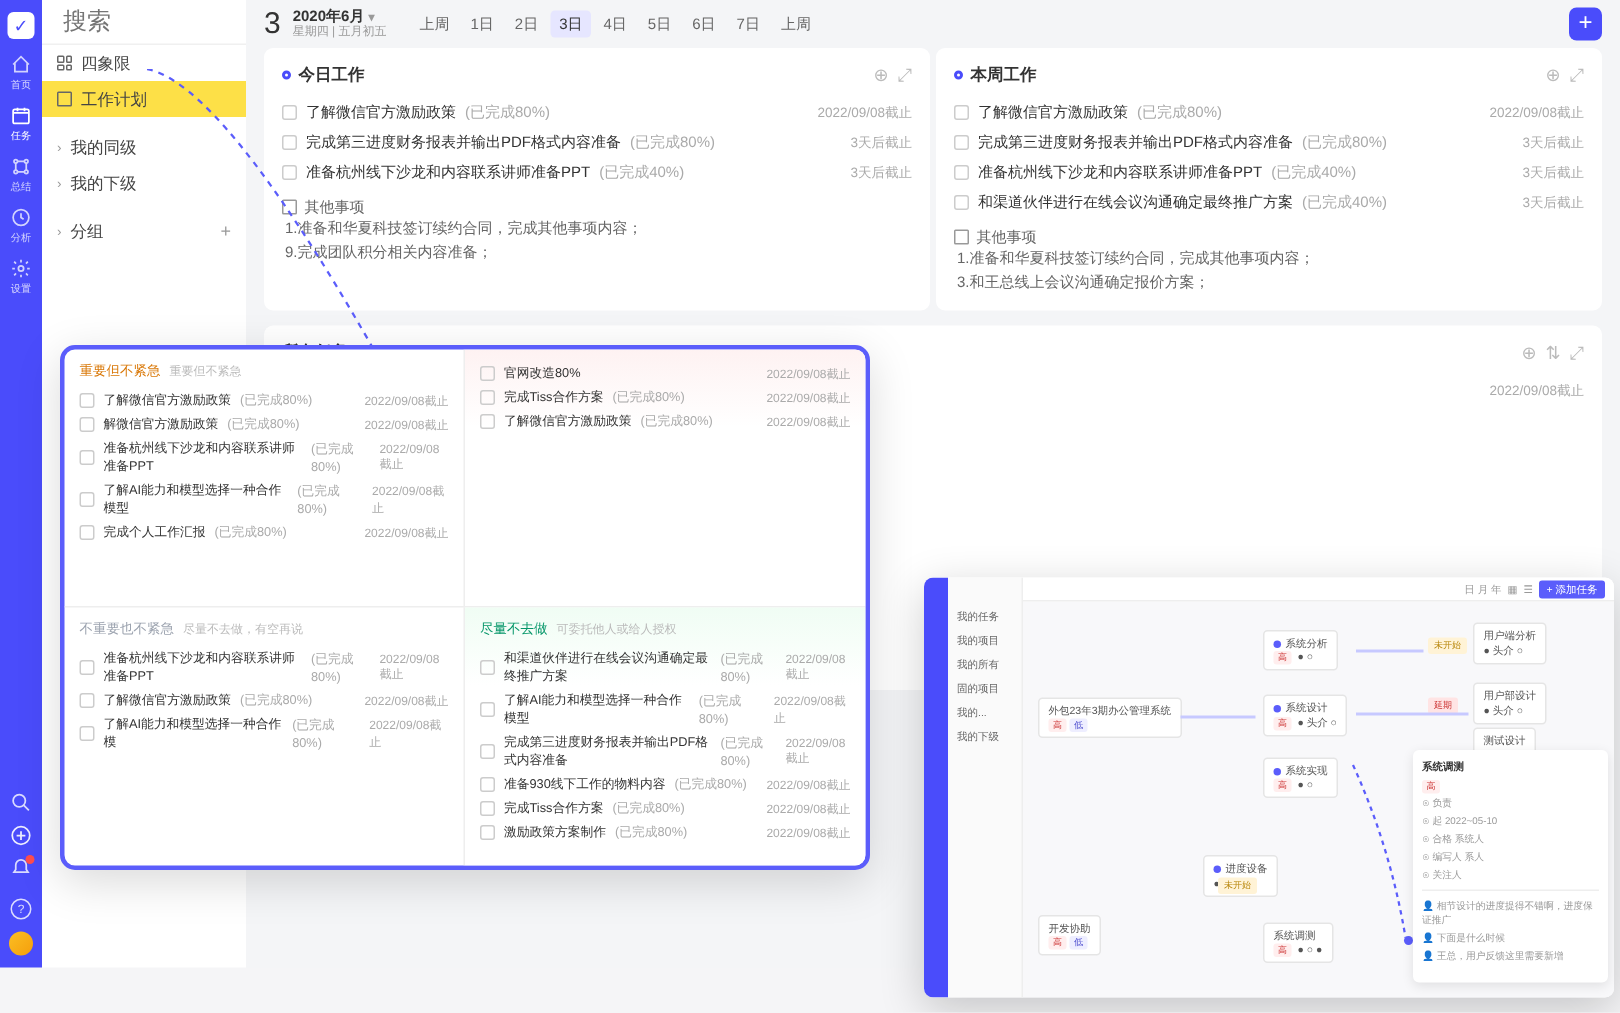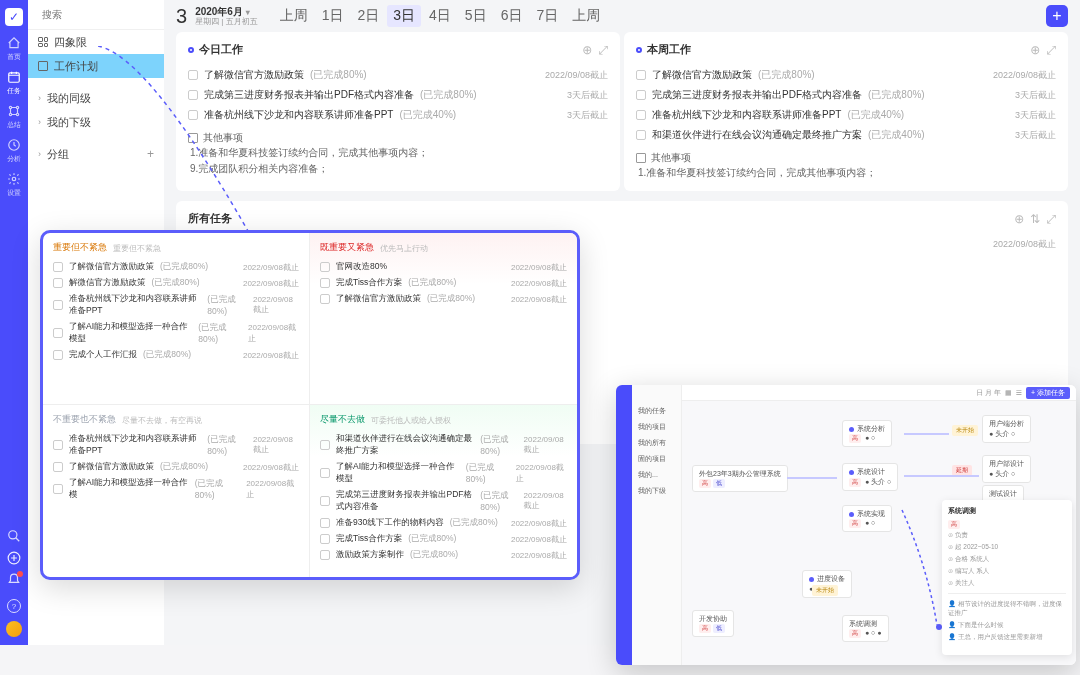--- a/index.html
+++ b/index.html
@@ -10,38 +10,38 @@
 .sidebar-item.active{opacity:1}
 .sidebar-item svg{width:14px;height:14px}
 .sidebar-label{font-size:8px;transform:scale(.85)}
 .sidebar-bottom{margin-top:auto;display:flex;flex-direction:column;align-items:center;gap:8px;padding-bottom:8px}
 .sidebar-bottom .circ{width:14px;height:14px;border:1.5px solid #fff;border-radius:50%;opacity:.8;position:relative}
 .avatar{width:16px;height:16px;border-radius:50%;background:linear-gradient(135deg,#fbbf24,#f59e0b)}
 .main{position:absolute;left:28px;top:0;right:0;bottom:30px}
 .leftpanel{position:absolute;left:0;top:0;width:136px;height:100%;background:#fff}
 .search{height:30px;display:flex;align-items:center;padding:0 8px;gap:6px;border-bottom:1px solid #f0f0f0}
 .search svg{width:12px;height:12px;color:#999}
-.search input{flex:1;border:none;outline:none;font-size:10px;color:#333}
+.search input{flex:1;border:none;outline:none;font-size:16px;color:#333}
 .menu-icon{width:12px;height:10px;display:flex;flex-direction:column;justify-content:space-between}
 .menu-icon span{height:1.5px;background:#888}
 .nav-row{display:flex;align-items:center;height:24px;padding:0 10px;font-size:11px;color:#444;gap:6px;cursor:pointer}
-.nav-row.sel{background:#7dd3fc}
+.nav-row.sel{background:#fde047}
 .nav-row .chev{font-size:9px;color:#999}
 .nav-row .plus{margin-left:auto;color:#999;font-size:12px}
 .nav-grid-icon{width:10px;height:10px;display:grid;grid-template-columns:1fr 1fr;gap:1px}
 .nav-grid-icon span{border:1px solid #666;border-radius:1px}
 .nav-doc-icon{width:10px;height:10px;border:1px solid #666;border-radius:1px;position:relative}
 .content{position:absolute;left:136px;top:0;right:0;bottom:0;background:#f4f5f7}
 .topbar{height:32px;display:flex;align-items:center;padding:0 12px;gap:8px;background:#f4f5f7}
 .daynum{font-size:20px;font-weight:300;color:#333}
 .datecol{display:flex;flex-direction:column;line-height:1.1}
 .datecol .m{font-size:10px;color:#333;font-weight:600}
 .datecol .s{font-size:8px;color:#999}
 .daytabs{display:flex;gap:2px;margin-left:8px}
-.daybtn{font-size:14px;color:#666;padding:2px 6px;border-radius:3px;cursor:pointer}
+.daybtn{font-size:10px;color:#666;padding:2px 6px;border-radius:3px;cursor:pointer}
 .daybtn.active{background:#e6e6ff;color:#333;font-weight:400}
 .addbtn{margin-left:auto;width:22px;height:22px;background:#4a4cfb;border-radius:5px;color:#fff;display:flex;align-items:center;justify-content:center;font-size:16px}
 .cards{display:grid;grid-template-columns:1fr 1fr;gap:4px;padding:0 12px}
 .card{background:#fff;border-radius:6px;padding:10px 12px}
 .card-head{display:flex;align-items:center;gap:5px;margin-bottom:8px}
 .pin{width:6px;height:6px;border:2px solid #4a4cfb;border-radius:50%}
 .card-title{font-size:11px;font-weight:600;color:#333}
 .card-act{margin-left:auto;display:flex;gap:6px;color:#bbb;font-size:12px}
 .task{display:flex;align-items:center;gap:6px;padding:3px 0;font-size:10px}
 .chk{width:10px;height:10px;border:1px solid #ccc;border-radius:2px;flex-shrink:0}
@@ -52,21 +52,21 @@
 .note-icon{width:10px;height:10px;border:1px solid #999;border-radius:1px}
 .note-item{font-size:10px;color:#666;line-height:1.6;padding-left:2px}
 .all-card{margin:10px 12px 0 12px;background:#fff;border-radius:6px;padding:10px 12px}
 
 .quad-popup{position:absolute;left:40px;top:230px;width:540px;height:350px;background:#fff;border-radius:10px;border:3px solid #5b5dfb;box-shadow:0 8px 30px rgba(0,0,0,.15);overflow:hidden}
 .quad-grid{display:grid;grid-template-columns:1fr 1fr;grid-template-rows:1fr 1fr;height:100%}
 .quad{padding:8px 10px;overflow:hidden;border:0 solid #eee}
 .quad:nth-child(1){border-right-width:1px;border-bottom-width:1px}
 .quad:nth-child(2){border-bottom-width:1px}
 .quad:nth-child(3){border-right-width:1px}
-.quad-head{font-size:9px;margin-bottom:5px;display:flex;align-items:flex-end;gap:6px}
+.quad-head{font-size:9px;margin-bottom:5px;display:flex;align-items:center;gap:6px}
 .quad-head .sub{color:#bbb;font-size:8px}
 .q1 .quad-head{color:#d97706}
 .q2 .quad-head{color:#dc2626}
 .q3 .quad-head{color:#9ca3af}
 .q4 .quad-head{color:#059669}
 .q2{background:linear-gradient(#fef2f2 0%,#fff 30%)}
 .q4{background:linear-gradient(#f0fdf4 0%,#fff 30%)}
 .quad .task{font-size:8.5px;padding:2px 0}
 .quad .task-due{font-size:8px}
 
@@ -291,20 +291,21 @@
               <span class="task-prog">(已完成40%)</span>
               <span class="task-due">3天后截止</span>
             </div>
           </div>
         <div class="note-head">
             <div class="note-icon"></div>
             <span>其他事项</span>
           </div>
         <div id="week-notes">
             <div class="note-item">1.准备和华夏科技签订续约合同，完成其他事项内容；</div>
+            <div class="note-item">3.和王总线上会议沟通确定报价方案；</div>
           </div>
       </div>
     </div>
 
     <div class="all-card">
       <div class="card-head">
         <span class="card-title">所有任务</span>
         <div class="card-act">
             <span>⊕</span>
             <span>⇅</span>
@@ -416,24 +417,20 @@
           </div>
           <div class="task">
             <div class="chk"></div>
             <span class="task-name">完成个人工作汇报</span>
             <span class="task-prog">(已完成80%)</span>
             <span class="task-due">2022/09/08截止</span>
           </div>
         </div>
       </div>
     <div class="quad q2">
-        <div class="quad-head">
-          <span>既重要又紧急</span>
-          <span class="sub">优先马上行动</span>
-        </div>
         <div id="q2t">
           <div class="task">
             <div class="chk"></div>
             <span class="task-name">官网改造80%</span>
             <span class="task-prog"></span>
             <span class="task-due">2022/09/08截止</span>
           </div>
           <div class="task">
             <div class="chk"></div>
             <span class="task-name">完成Tiss合作方案</span>

